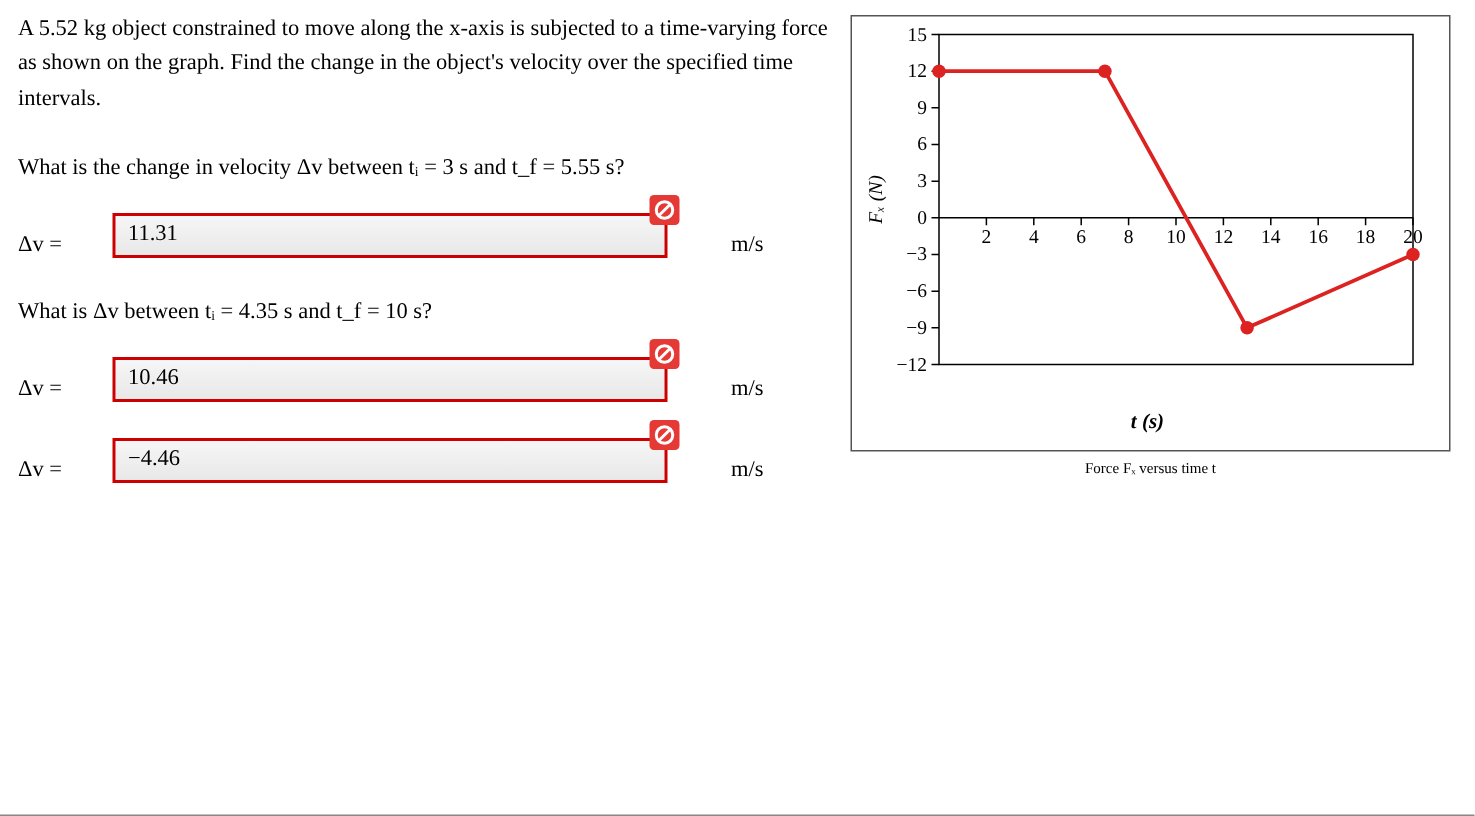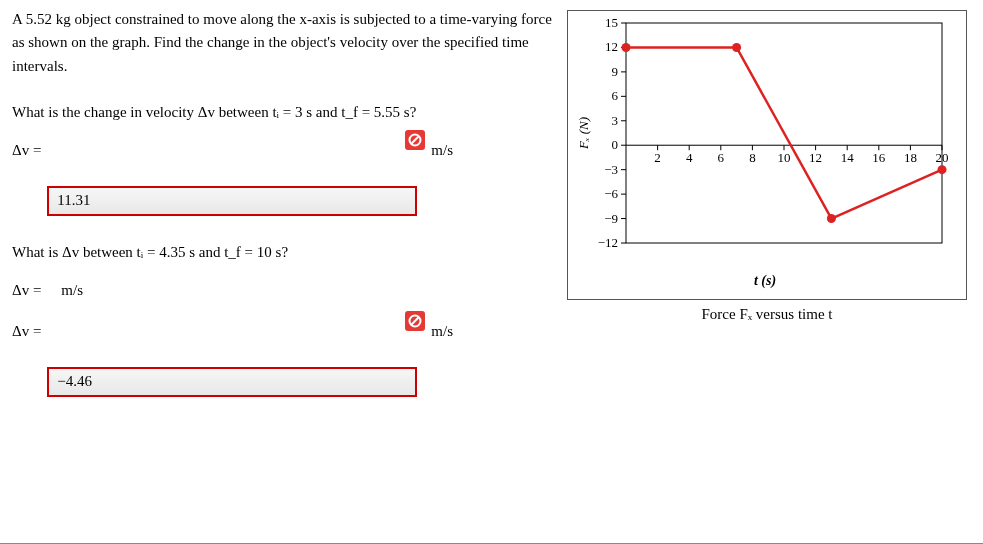--- a/index.html
+++ b/index.html
@@ -29,41 +29,41 @@
   .problem-text {
     line-height: 1.55;
     margin-bottom: 22px;
   }
   .question {
     line-height: 1.6;
     margin-bottom: 18px;
   }
   .answer-row {
     display: flex;
-    align-items: flex-start;
+    align-items: flex-end;
     margin-bottom: 24px;
+    gap: 28px;
   }
   .answer-label {
     margin-right: 6px;
     white-space: nowrap;
   }
   .answer-box-wrap {
     position: relative;
     width: 370px;
   }
   .answer-box {
     width: 100%;
     height: 30px;
     border: 2px solid #c00;
     background: linear-gradient(#f6f6f6, #e8e8e8);
     padding: 4px 8px;
     font-family: Georgia, serif;
     font-size: 15px;
     outline: none;
-    margin-top: 44px;
   }
   .err-badge {
     position: absolute;
     top: -12px;
     right: -8px;
     width: 20px;
     height: 20px;
     background: #e53935;
     border-radius: 3px;
     display: flex;
@@ -75,21 +75,21 @@
     margin-left: 14px;
   }
   .chart-wrap {
     border: 1px solid #555;
     background: #fff;
     padding: 4px 8px 10px 4px;
   }
   .chart-title {
     text-align: center;
     margin-top: 6px;
-    font-size: 15px;
+    font-size: 10px;
   }
   .axis-label-x { text-align:center; font-style: italic; margin-top:4px; font-size:14px;font-weight:bold;}
   svg text { font-family: Georgia, serif; font-size: 13px; }
 </style>
 </head>
 <body>
 
 <div class="container">
   <div class="left-col">
     <div class="problem-text">A 5.52 kg object constrained to move along the x-axis is subjected to a time-varying force as shown on the graph. Find the change in the object's velocity over the specified time intervals.</div>
@@ -105,20 +105,29 @@
               <line x1="3.3" y1="10.7" x2="10.7" y2="3.3" stroke="#fff" stroke-width="2"></line>
             </svg>
         </span>
       </span>
       <span class="unit">m/s</span>
     </div>
 
     <div class="question">What is Δv between tᵢ = 4.35 s and t_f = 10 s?</div>
     <div class="answer-row">
       <span class="answer-label">Δv =</span>
+      <span class="answer-box-wrap">
+        <input class="answer-box" value="10.46" style="">
+        <span class="err-badge">
+          <svg width="14" height="14" viewBox="0 0 14 14">
+              <circle cx="7" cy="7" r="5.5" fill="none" stroke="#fff" stroke-width="2"></circle>
+              <line x1="3.3" y1="10.7" x2="10.7" y2="3.3" stroke="#fff" stroke-width="2"></line>
+            </svg>
+        </span>
+      </span>
       <span class="unit">m/s</span>
     </div>
 
     <div class="answer-row">
       <span class="answer-label">Δv =</span>
       <span class="answer-box-wrap">
         <input class="answer-box" value="−4.46" style="">
         <span class="err-badge">
           <svg width="14" height="14" viewBox="0 0 14 14">
               <circle cx="7" cy="7" r="5.5" fill="none" stroke="#fff" stroke-width="2"></circle>

